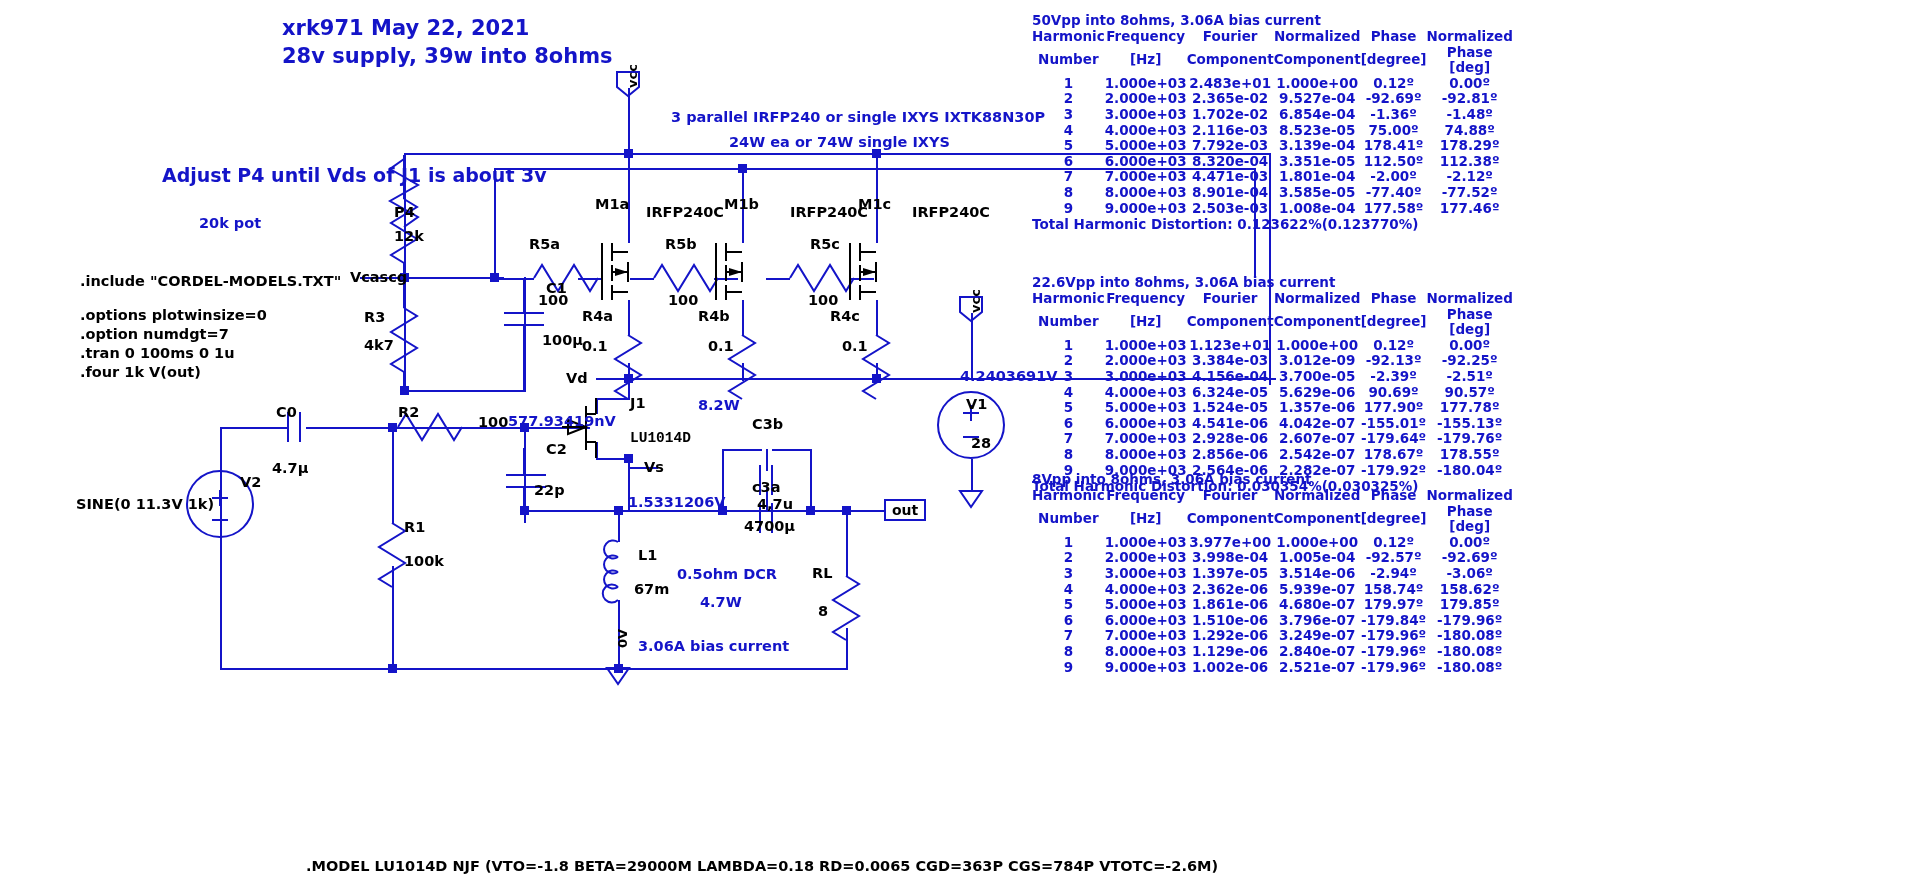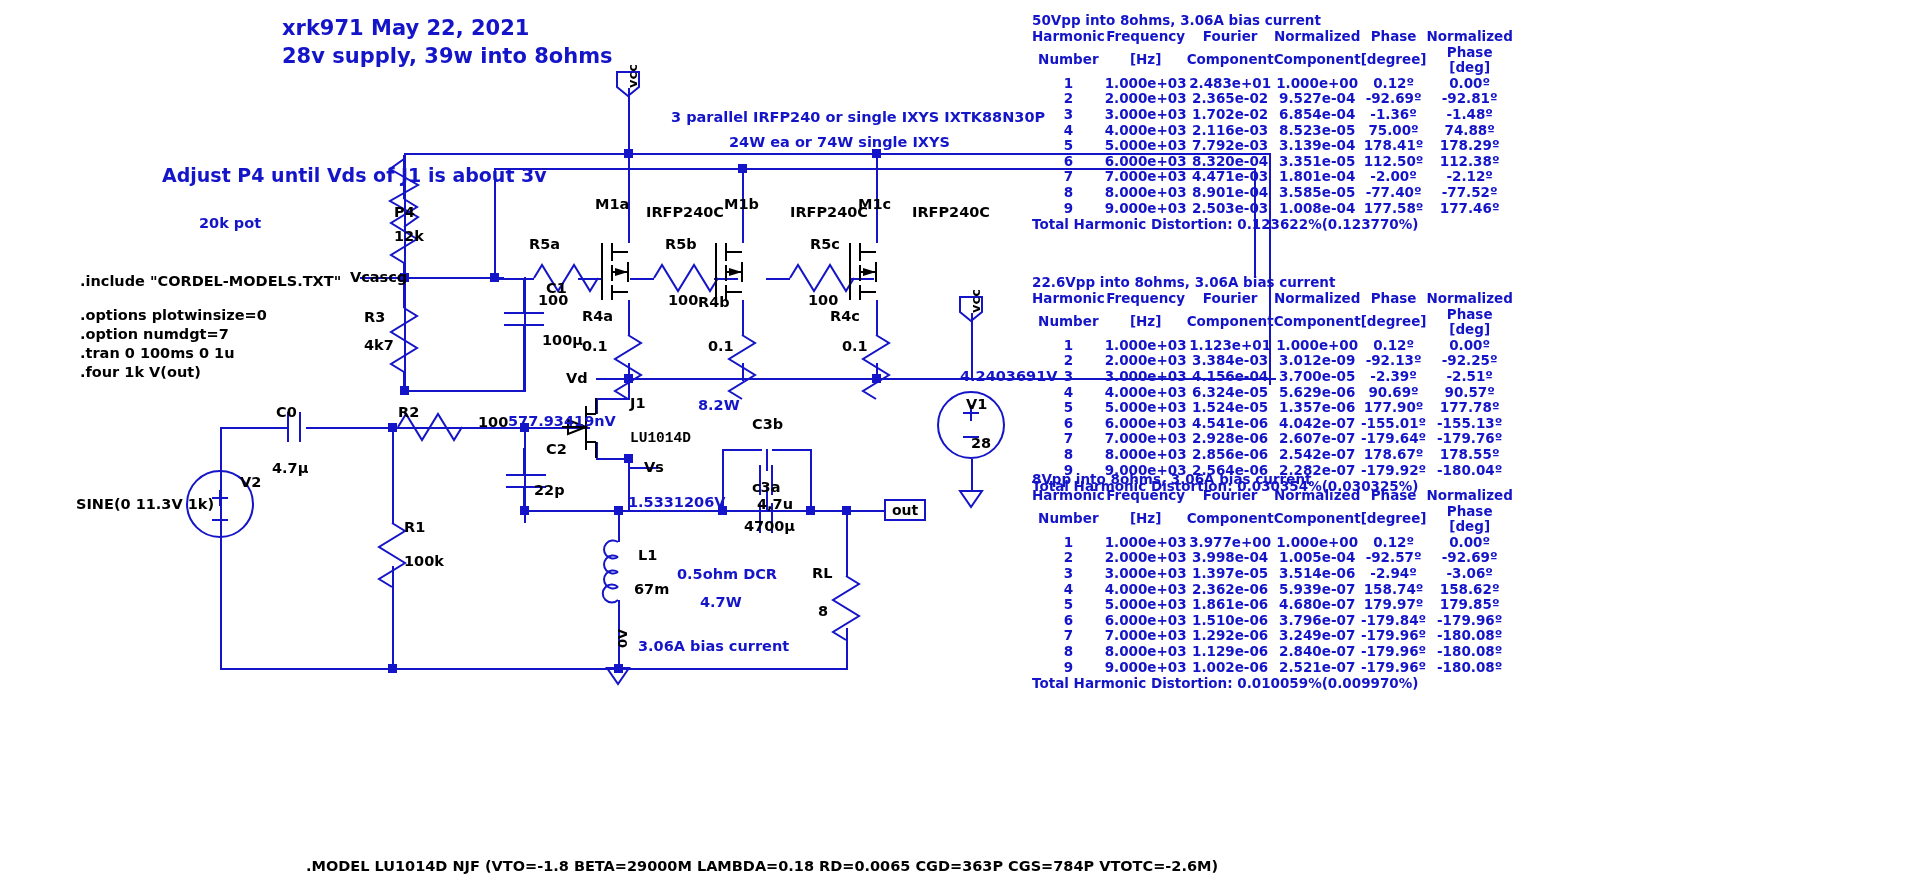--- a/index.html
+++ b/index.html
@@ -308,21 +308,21 @@
 
 <div class="lbl" style="left:595px;top:196px;">M1a</div>
 <div class="lbl" style="left:646px;top:204px;">IRFP240C</div>
 <div class="lbl" style="left:724px;top:196px;">M1b</div>
 <div class="lbl" style="left:790px;top:204px;">IRFP240C</div>
 <div class="lbl" style="left:858px;top:196px;">M1c</div>
 <div class="lbl" style="left:912px;top:204px;">IRFP240C</div>
 
 <div class="lbl" style="left:582px;top:308px;">R4a</div>
 <div class="lbl" style="left:582px;top:338px;">0.1</div>
-<div class="lbl" style="left:698px;top:294px;">R4b</div>
+<div class="lbl" style="left:698px;top:308px;">R4b</div>
 <div class="lbl" style="left:708px;top:338px;">0.1</div>
 <div class="lbl" style="left:830px;top:308px;">R4c</div>
 <div class="lbl" style="left:842px;top:338px;">0.1</div>
 
 <div class="lbl" style="left:566px;top:370px;">Vd</div>
 <div class="lblb" style="left:960px;top:368px;">4.2403691V</div>
 
 <div class="lbl" style="left:630px;top:395px;">J1</div>
 <div class="lbl" style="left:630px;top:430px;font-family:Liberation Mono, monospace;">LU1014D</div>
 <div class="lblb" style="left:508px;top:413px;">577.93419nV</div>
@@ -645,15 +645,14 @@
           <tr>
             <td class="c-h num">9</td>
             <td class="c-f num">9.000e+03</td>
             <td class="c-fc num">1.002e-06</td>
             <td class="c-nc num">2.521e-07</td>
             <td class="c-p num">-179.96º</td>
             <td class="c-np num">-180.08º</td>
           </tr>
         </tbody>
       </table>
-      <div class="thd">Total Harmonic Distortion: 0.010059%(0.009970%)</div>
     </div>
   </div>
 
 </body></html>

